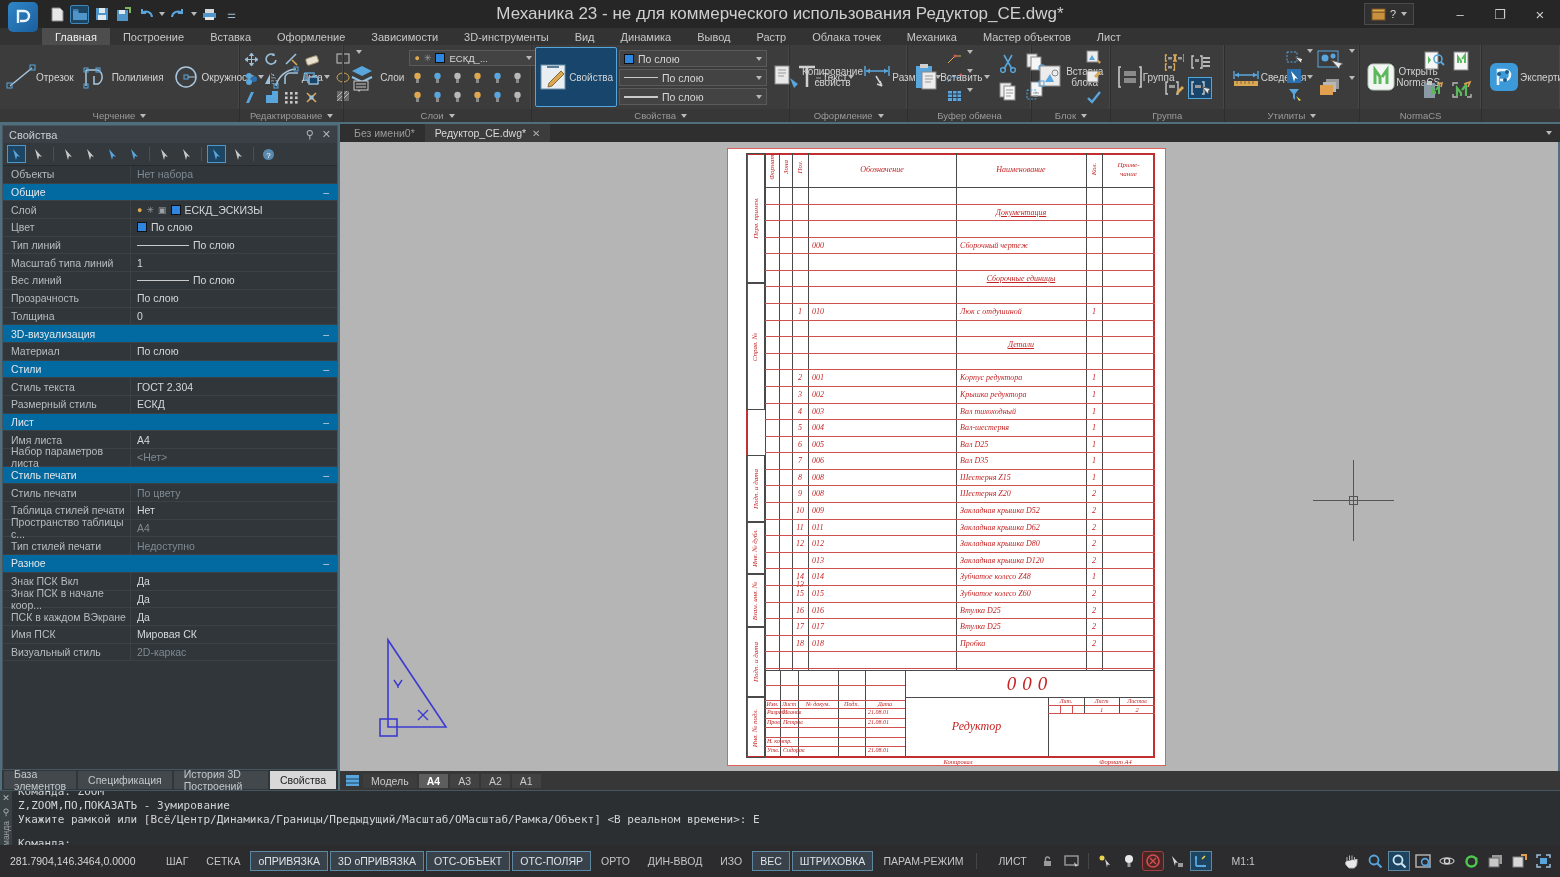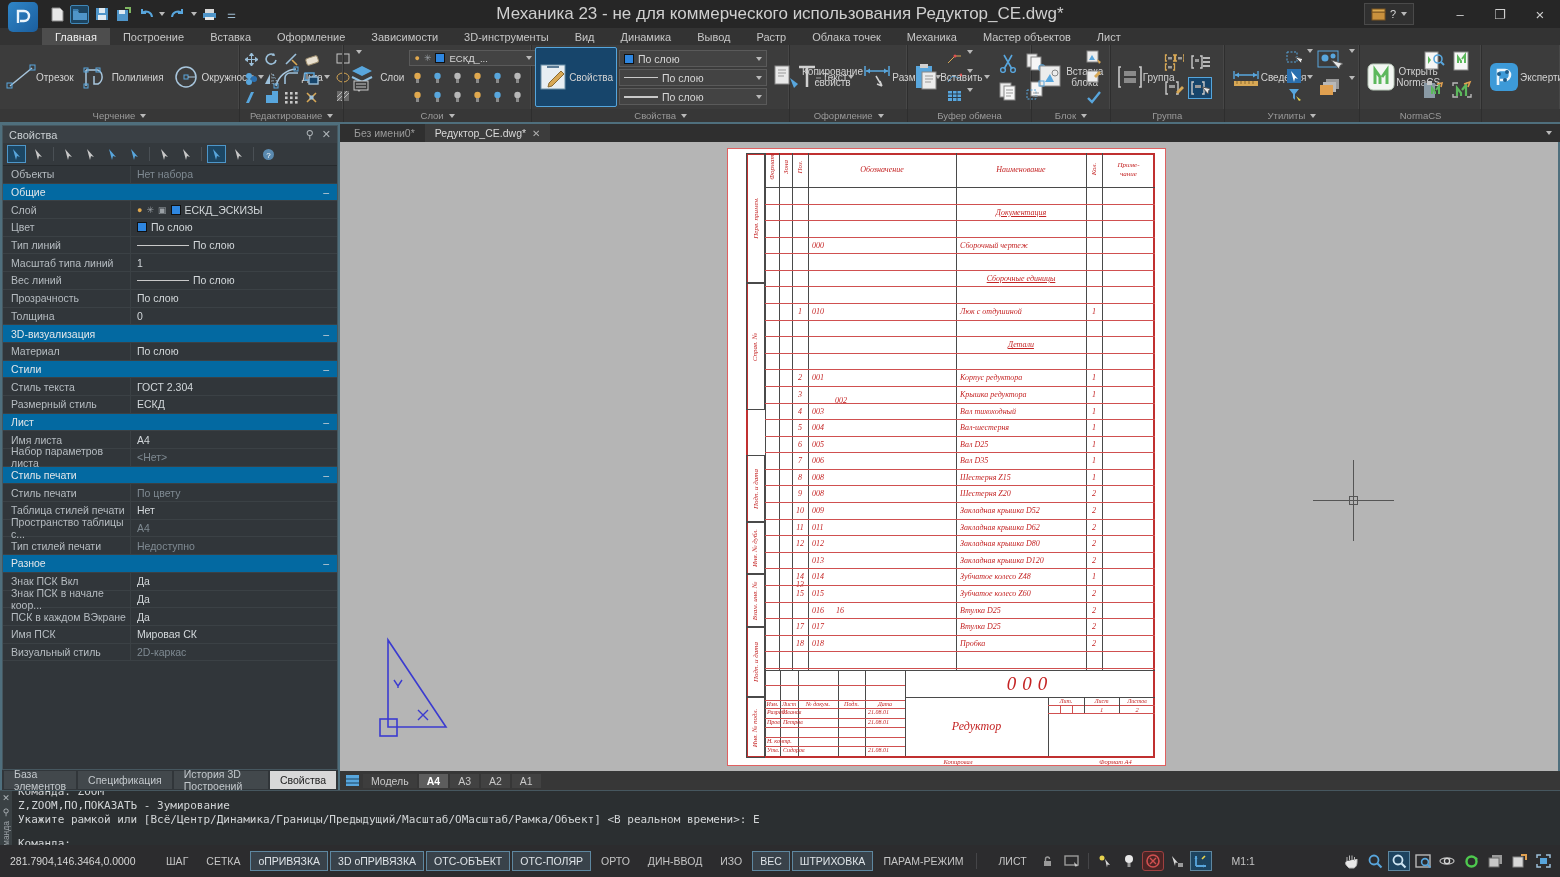--- a/index.html
+++ b/index.html
@@ -1159,21 +1159,21 @@
       <div class="rd" style="left: 37px; top: 203.8px; width: 390px; height: 1px;"></div>
       <div class="g" style="position: absolute; left: 228px; top: 191.22px; width: 130px; text-align: center; text-decoration: underline;">Детали</div>
       <div class="rd" style="left: 37px; top: 220.38px; width: 390px; height: 1px;"></div>
       <div class="rd" style="left: 37px; top: 236.96px; width: 390px; height: 1px;"></div>
       <div class="g" style="position: absolute; left: 64px; top: 224.38px; width: 16px; text-align: center;">2</div>
       <div class="g" style="position: absolute; left: 84px; top: 224.38px;">001</div>
       <div class="g" style="position: absolute; left: 232px; top: 224.38px;">Корпус редуктора</div>
       <div class="g" style="position: absolute; left: 358px; top: 224.38px; width: 16px; text-align: center;">1</div>
       <div class="rd" style="left: 37px; top: 253.54px; width: 390px; height: 1px;"></div>
       <div class="g" style="position: absolute; left: 64px; top: 240.96px; width: 16px; text-align: center;">3</div>
-      <div class="g" style="position: absolute; left: 84px; top: 247px; margin-left: 23px;">002</div>
+      <div class="g" style="position: absolute; left: 84px; top: 241px;">002</div>
       <div class="g" style="position: absolute; left: 232px; top: 240.96px;">Крышка редуктора</div>
       <div class="g" style="position: absolute; left: 358px; top: 240.96px; width: 16px; text-align: center;">1</div>
       <div class="rd" style="left: 37px; top: 270.12px; width: 390px; height: 1px;"></div>
       <div class="g" style="position: absolute; left: 64px; top: 257.54px; width: 16px; text-align: center;">4</div>
       <div class="g" style="position: absolute; left: 84px; top: 257.54px;">003</div>
       <div class="g" style="position: absolute; left: 232px; top: 257.54px;">Вал тихоходный</div>
       <div class="g" style="position: absolute; left: 358px; top: 257.54px; width: 16px; text-align: center;">1</div>
       <div class="rd" style="left: 37px; top: 286.7px; width: 390px; height: 1px;"></div>
       <div class="g" style="position: absolute; left: 64px; top: 274.12px; width: 16px; text-align: center;">5</div>
       <div class="g" style="position: absolute; left: 84px; top: 274.12px;">004</div>
@@ -1223,21 +1223,21 @@
       <div class="g" style="position: absolute; left: 64px; top: 423.34px; width: 16px; text-align: center;">14</div>
       <div class="g" style="position: absolute; left: 84px; top: 423.34px;">014</div>
       <div class="g" style="position: absolute; left: 232px; top: 423.34px;">Зубчатое колесо Z48</div>
       <div class="g" style="position: absolute; left: 358px; top: 423.34px; width: 16px; text-align: center;">1</div>
       <div class="rd" style="left: 37px; top: 452.5px; width: 390px; height: 1px;"></div>
       <div class="g" style="position: absolute; left: 64px; top: 439.92px; width: 16px; text-align: center;">15</div>
       <div class="g" style="position: absolute; left: 84px; top: 439.92px;">015</div>
       <div class="g" style="position: absolute; left: 232px; top: 439.92px;">Зубчатое колесо Z60</div>
       <div class="g" style="position: absolute; left: 358px; top: 439.92px; width: 16px; text-align: center;">2</div>
       <div class="rd" style="left: 37px; top: 469.08px; width: 390px; height: 1px;"></div>
-      <div class="g" style="position: absolute; left: 64px; top: 456.5px; width: 16px; text-align: center; margin-left: 40px;">16</div>
+      <div class="g" style="position: absolute; left: 64px; top: 456.5px; width: 16px; text-align: center;">16</div>
       <div class="g" style="position: absolute; left: 84px; top: 456.5px;">016</div>
       <div class="g" style="position: absolute; left: 232px; top: 456.5px;">Втулка D25</div>
       <div class="g" style="position: absolute; left: 358px; top: 456.5px; width: 16px; text-align: center;">2</div>
       <div class="rd" style="left: 37px; top: 485.66px; width: 390px; height: 1px;"></div>
       <div class="g" style="position: absolute; left: 64px; top: 473.08px; width: 16px; text-align: center;">17</div>
       <div class="g" style="position: absolute; left: 84px; top: 473.08px;">017</div>
       <div class="g" style="position: absolute; left: 232px; top: 473.08px;">Втулка D25</div>
       <div class="g" style="position: absolute; left: 358px; top: 473.08px; width: 16px; text-align: center;">2</div>
       <div class="rd" style="left: 37px; top: 502.24px; width: 390px; height: 1px;"></div>
       <div class="g" style="position: absolute; left: 64px; top: 489.66px; width: 16px; text-align: center;">18</div>

